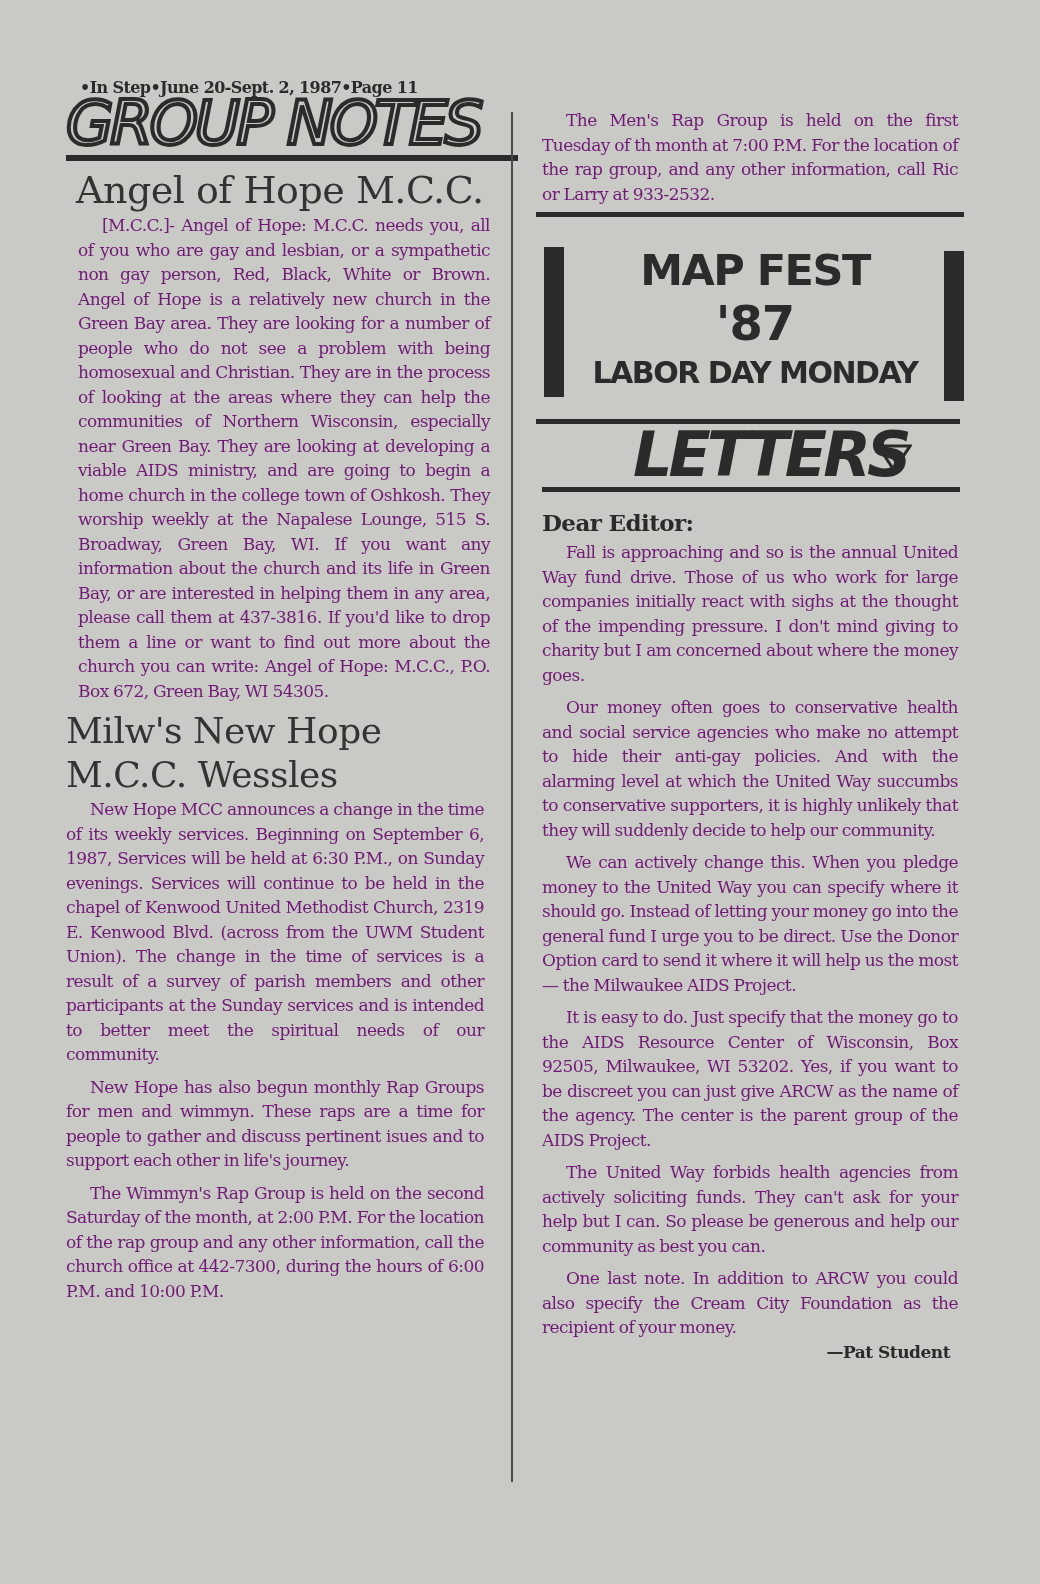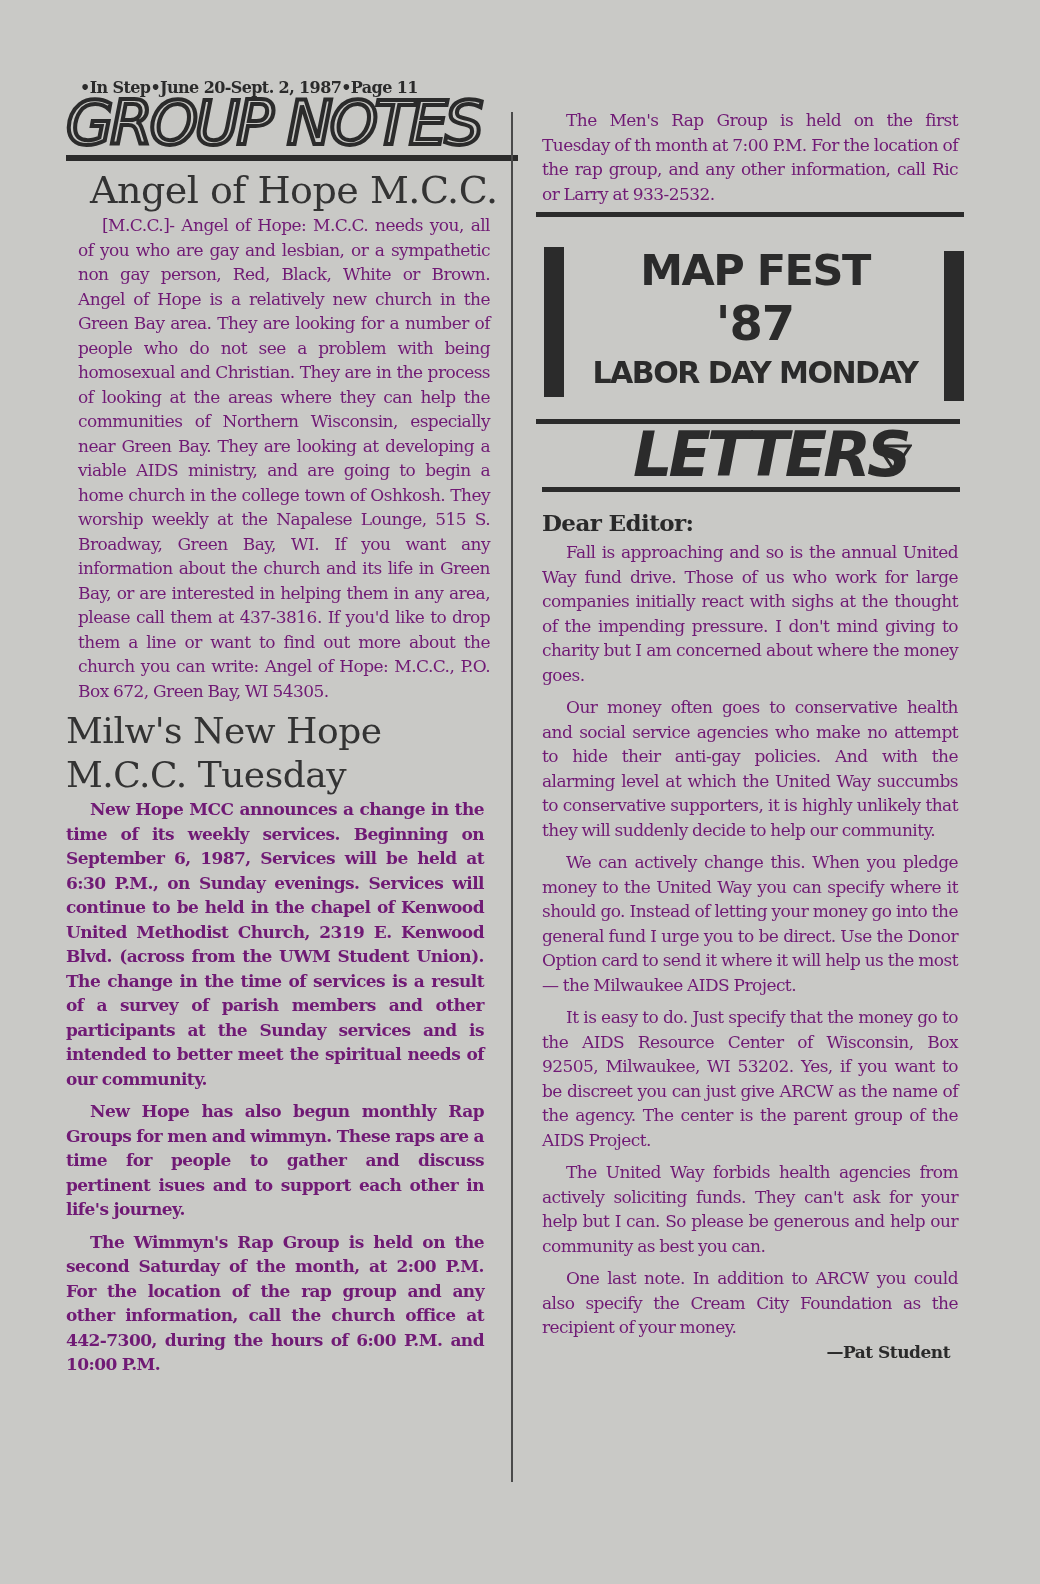--- a/index.html
+++ b/index.html
@@ -25,25 +25,25 @@
     color: transparent; -webkit-text-stroke: 4px #2b2b2b;
     margin: 0; padding: 0 0 2px 0; height: 56px; overflow: hidden;
     transform: scaleX(1.02); transform-origin: left;
   }
   .mast-rule { height: 6px; background: #2b2b2b; margin: 0 0 6px 0; width: 452px; }
 
   .headline {
     font-family: "DejaVu Serif", serif; font-weight: normal;
     color: #333; margin: 0;
   }
-  .h-angel { font-size: 38px; line-height: 46px; margin-left: 24px; letter-spacing: -0.5px; }
+  .h-angel { font-size: 38px; line-height: 46px; margin-left: 10px; letter-spacing: -0.5px; }
   .h-milw { font-size: 36px; line-height: 44px; letter-spacing: -0.5px; }
 
   .body-left { margin-left: 12px; width: 412px; }
-  .body-left2 { width: 418px; font-weight: bold; }
+  .body-left2 { width: 418px; }
   p.txt {
     font-family: "DejaVu Serif", serif; font-size: 17px; line-height: 24.5px;
     text-align: justify; margin: 0; text-indent: 24px; letter-spacing: -0.55px;
     word-spacing: -0.5px; color: #701a75;
   }
   p.txt.gap { margin-top: 8px; }
 
   
   .col-rule { position: absolute; left: 511px; top: 112px; width: 2px; height: 1370px; background: #4a4a4a; }
 
@@ -95,21 +95,21 @@
     <div class="mast-rule"></div>
 
     <h2 class="headline h-angel">Angel of Hope M.C.C.</h2>
     <div class="body-left">
       <p class="txt">[M.C.C.]- Angel of Hope: M.C.C. needs you, all of you who are gay and lesbian, or a sympathetic non gay person, Red, Black, White or Brown. Angel of Hope is a relatively new church in the Green Bay area. They are looking for a number of people who do not see a problem with being homosexual and Christian. They are in the process of looking at the areas where they can help the communities of Northern Wisconsin, especially near Green Bay. They are looking at developing a viable AIDS ministry, and are going to begin a home church in the college town of Oshkosh. They worship weekly at the Napalese Lounge, 515 S. Broadway, Green Bay, WI. If you want any information about the church and its life in Green Bay, or are interested in helping them in any area, please call them at 437-3816. If you'd like to drop them a line or want to find out more about the church you can write: Angel of Hope: M.C.C., P.O. Box 672, Green Bay, WI 54305.</p>
     </div>
 
     <div style="height:6px"></div>
     <h2 class="headline h-milw">
       <span>Milw's New Hope</span><br>
-      <span>M.C.C. Tuesday</span>
+      <span>M.C.C. Wessles</span>
     </h2>
     <div class="body-left2">
       <p class="txt">New Hope MCC announces a change in the time of its weekly services. Beginning on September 6, 1987, Services will be held at 6:30 P.M., on Sunday evenings. Services will continue to be held in the chapel of Kenwood United Methodist Church, 2319 E. Kenwood Blvd. (across from the UWM Student Union). The change in the time of services is a result of a survey of parish members and other participants at the Sunday services and is intended to better meet the spiritual needs of our community.</p>
       <p class="txt gap">New Hope has also begun monthly Rap Groups for men and wimmyn. These raps are a time for people to gather and discuss pertinent isues and to support each other in life's journey.</p>
       <p class="txt gap">The Wimmyn's Rap Group is held on the second Saturday of the month, at 2:00 P.M. For the location of the rap group and any other information, call the church office at 442-7300, during the hours of 6:00 P.M. and 10:00 P.M.</p>
     </div>
   </div>
 
   <div class="col-rule"></div>
 

